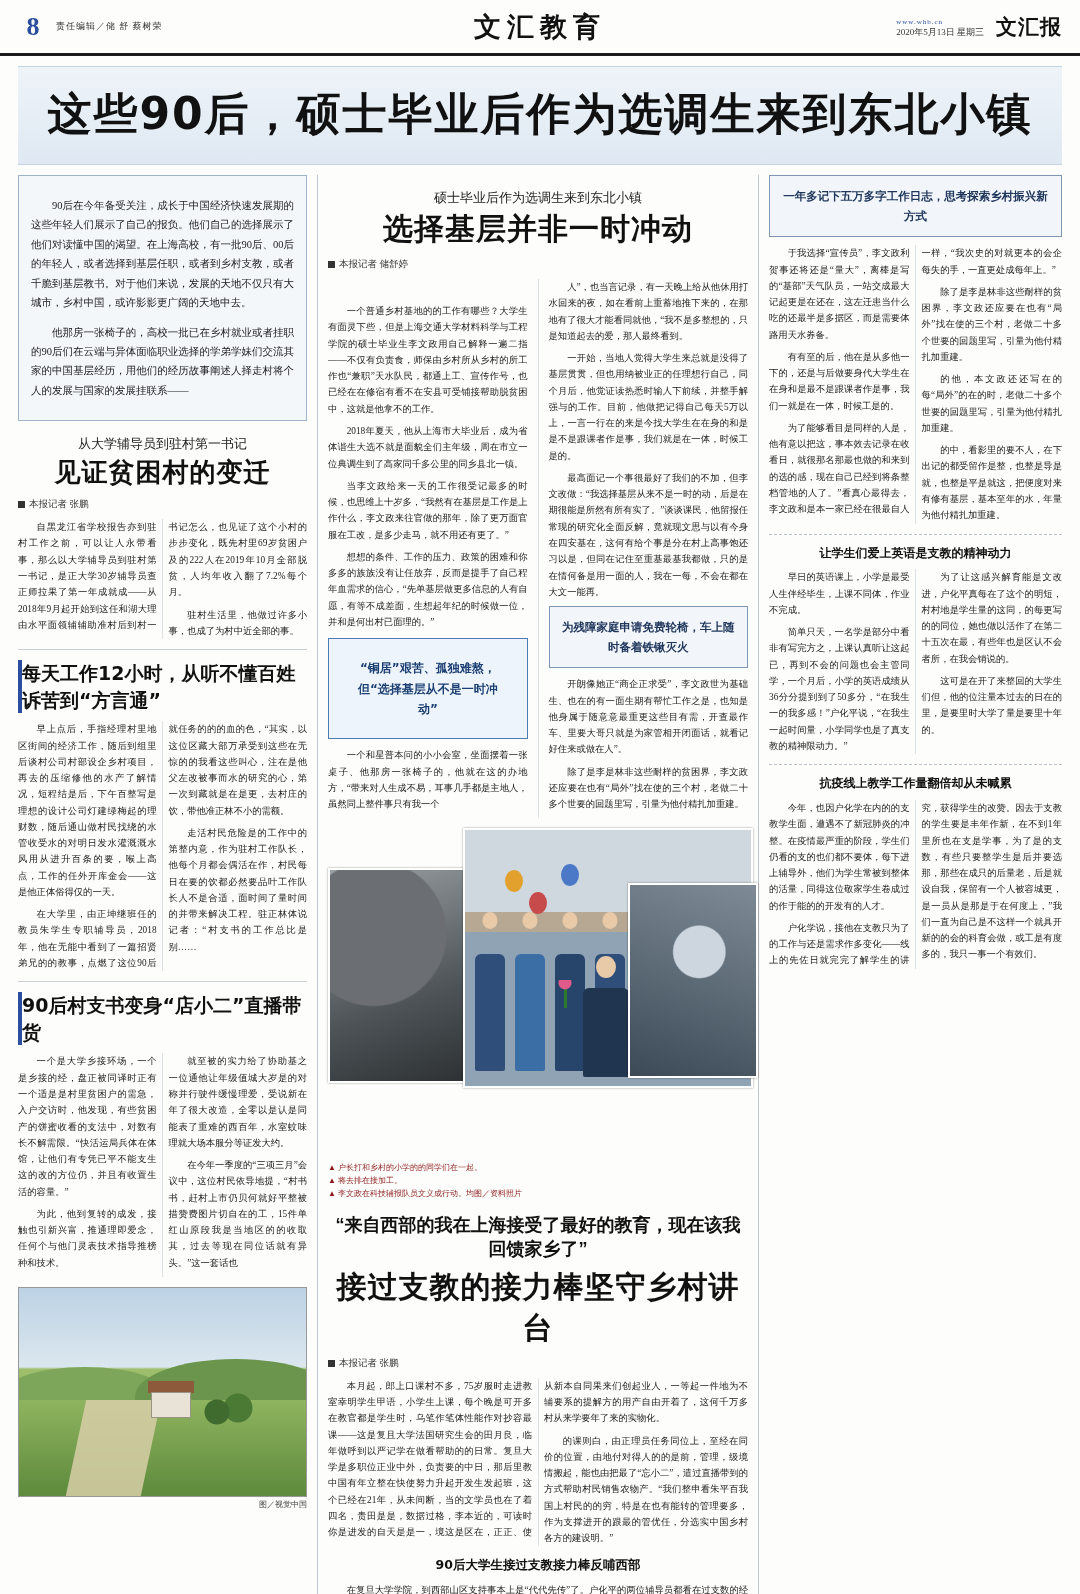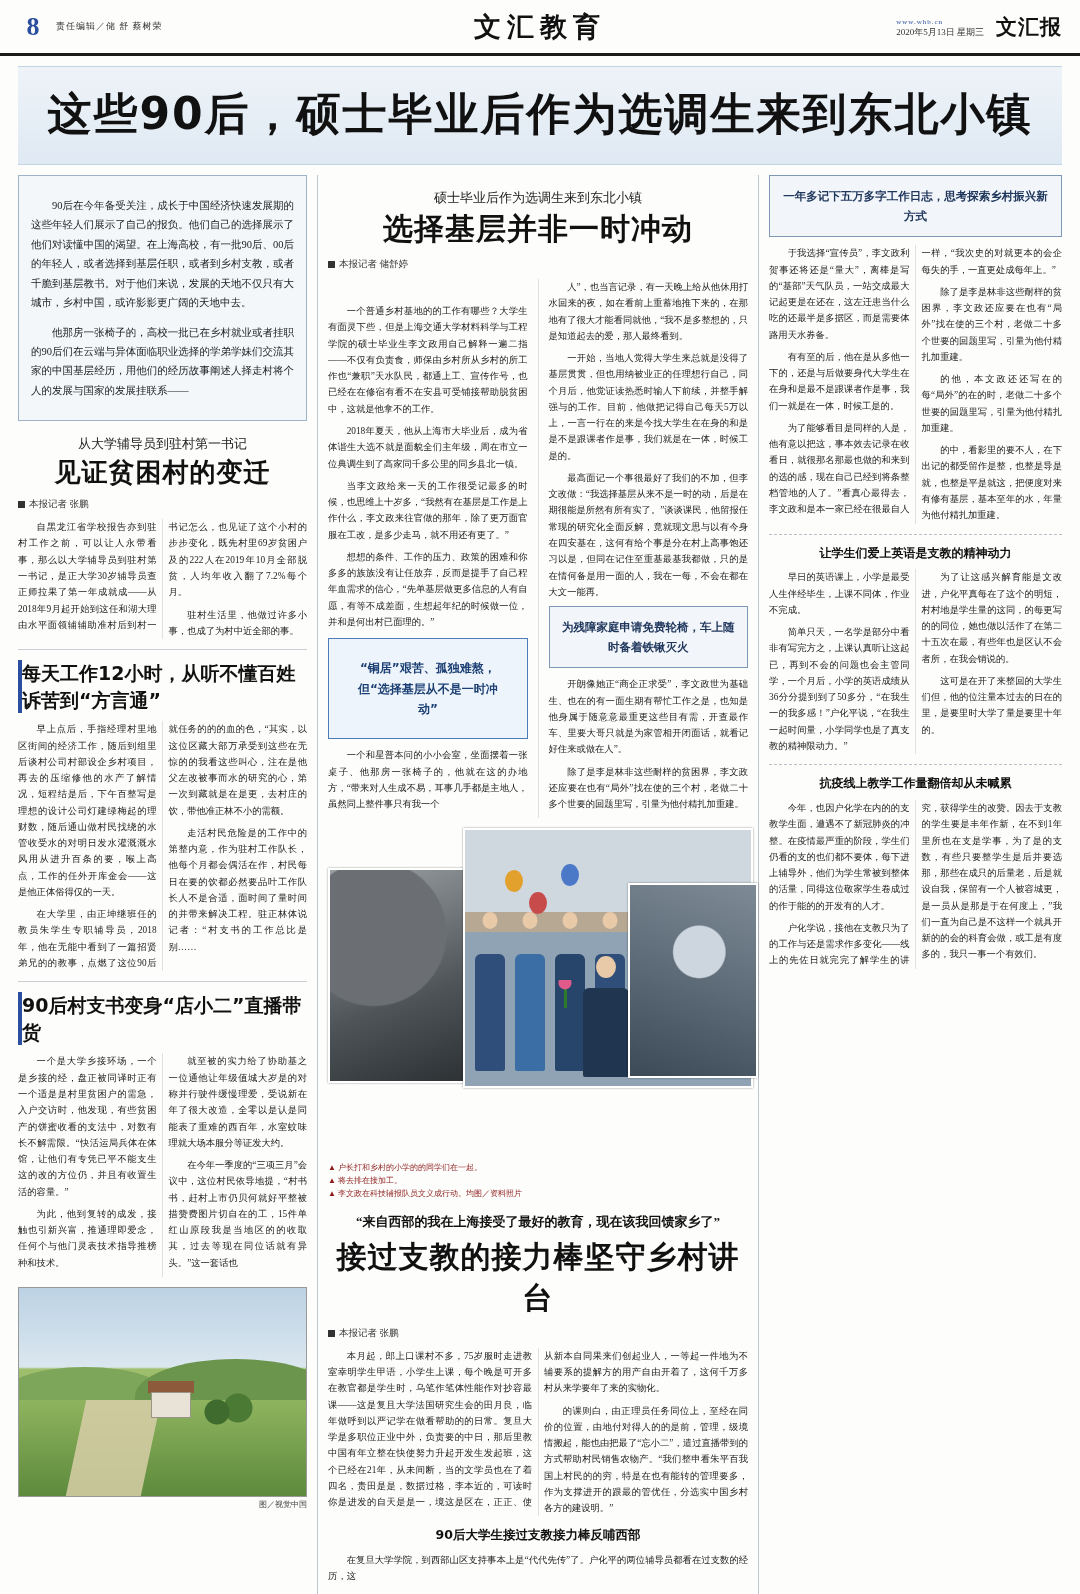--- a/index.html
+++ b/index.html
@@ -151,22 +151,22 @@
   .photo-collage {
     position:relative; height:330px; margin:10px 0 4px 0;
   }
   .ph { position:absolute; overflow:hidden; border:2px solid #fff; box-shadow:0 0 2px rgba(0,0,0,.4);}
   .caption-lines {
     font-size:8px; line-height:1.6; color:#8b1a1a; margin-top:4px;
   }
   .caption-lines div::before { content:"▲ "; color:#8b1a1a;}
 
   .quote-line {
-    text-align:center; font-size:13px; font-weight:bold;
-    font-family:Liberation Serif, serif;
+    text-align:center; font-size:18px; font-weight:bold;
+    font-family:Liberation Sans, sans-serif;
     margin:12px 0 6px 0;
   }
 
   .landscape {
     height:210px; margin-top:10px; position:relative; overflow:hidden;
     border:1px solid #999;
   }
   .land-sky { position:absolute; inset:0; background:linear-gradient(180deg,#bcd2e4 0%, #dbe7ef 38%, #9fbf6d 39%, #6d9a48 100%); }
   .land-hill1 { position:absolute; left:-20px; top:38%; width:60%; height:30%; background:#7ea65a; border-radius:50% 50% 0 0;}
   .land-hill2 { position:absolute; right:-30px; top:34%; width:70%; height:36%; background:#6b944c; border-radius:50% 50% 0 0;}

